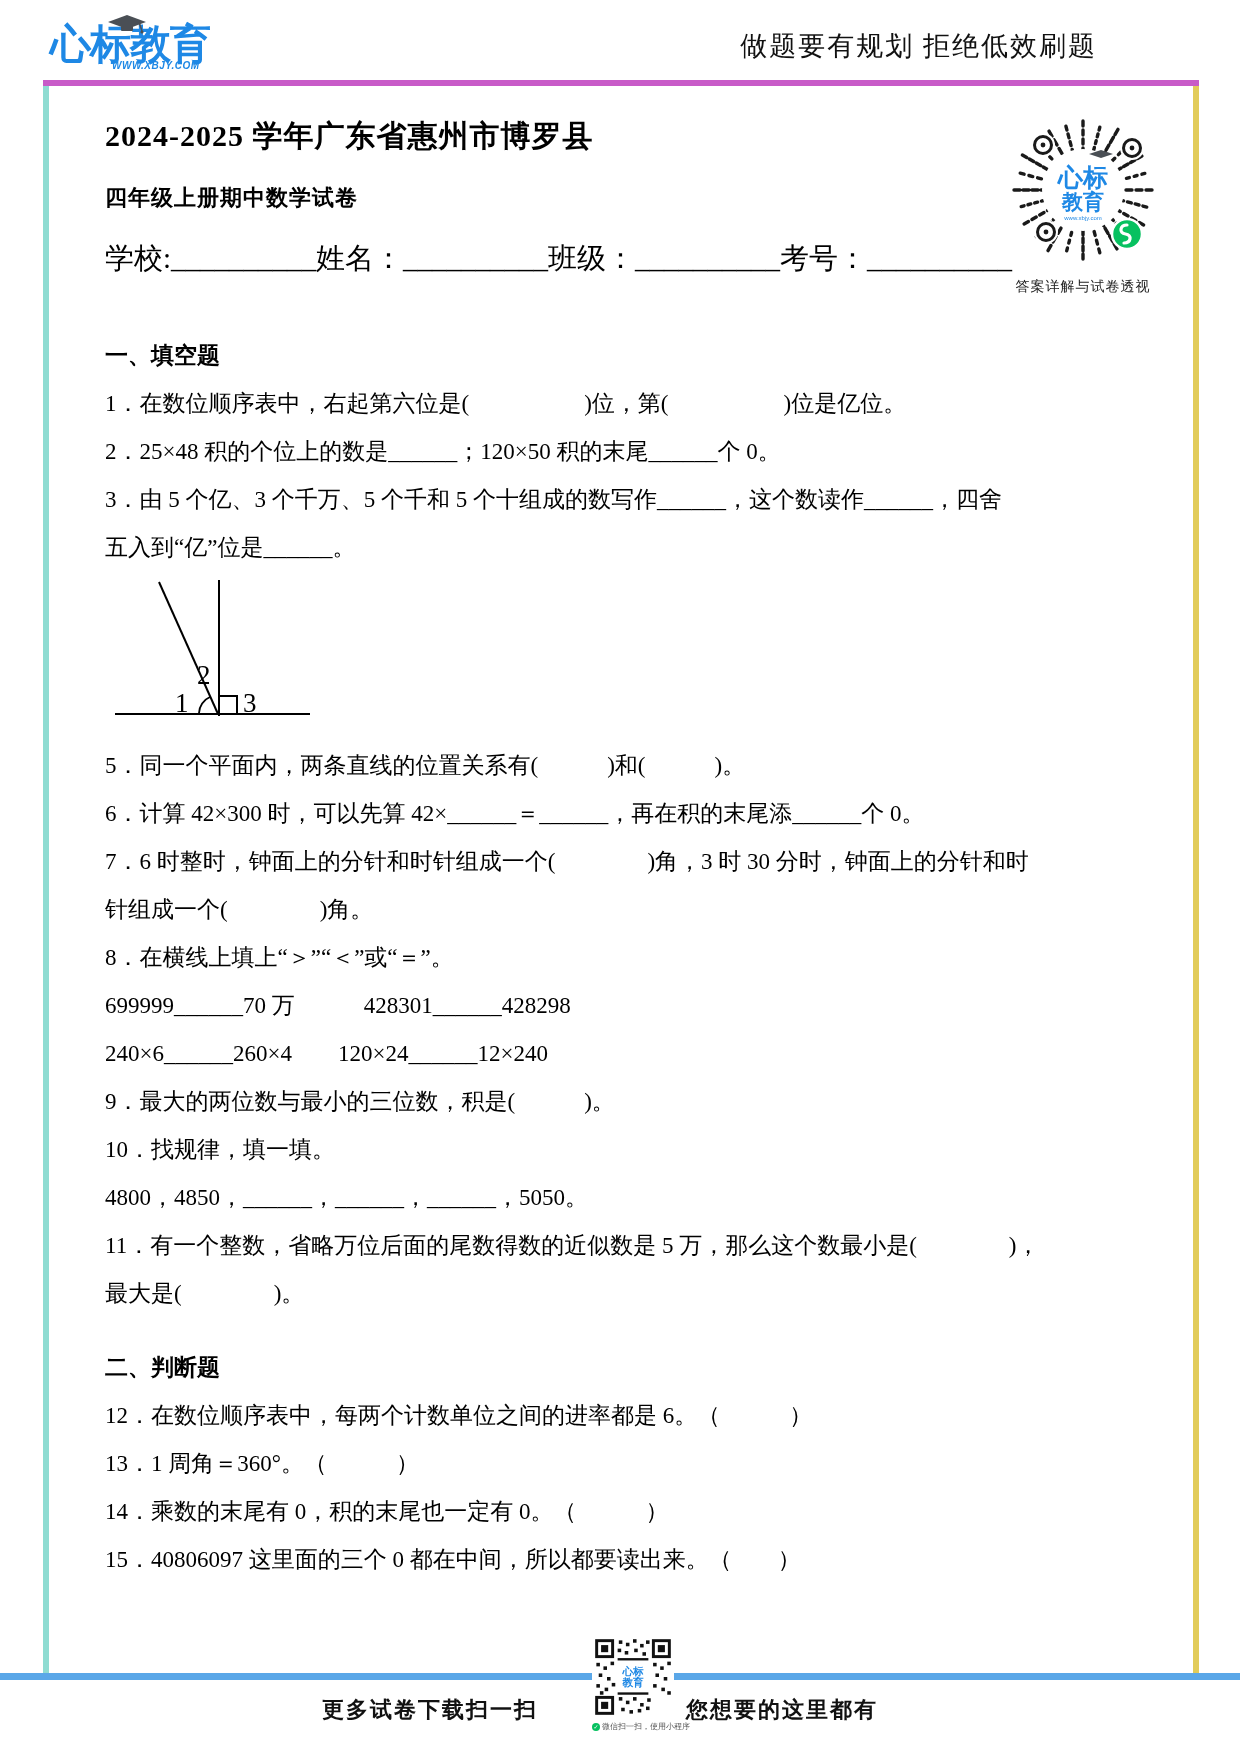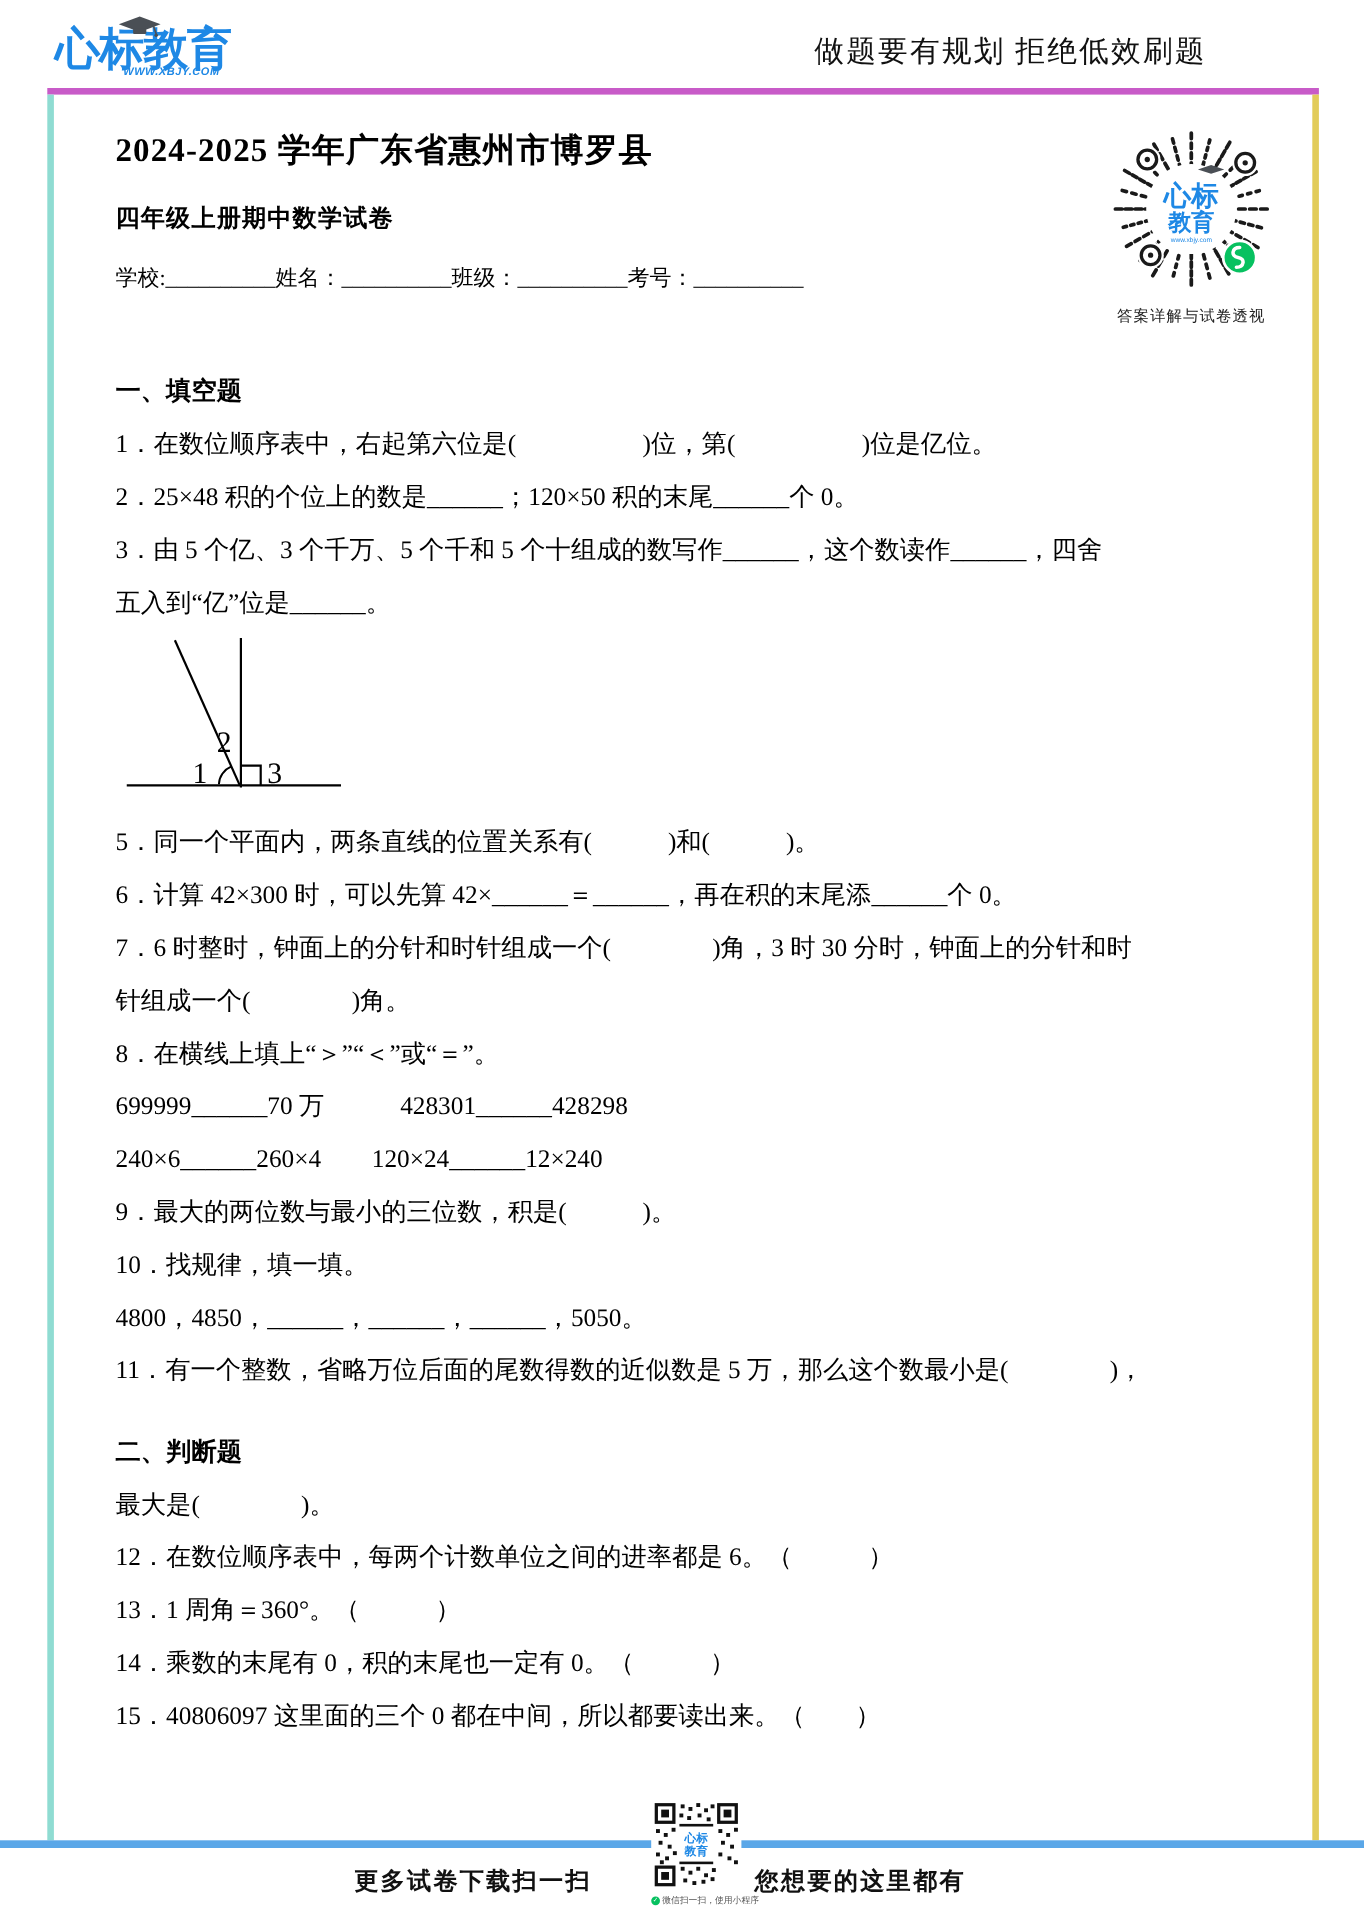--- a/index.html
+++ b/index.html
@@ -18,21 +18,21 @@
   .logo{position:absolute;left:50px;top:22px;width:200px;font-family:"Liberation Sans","DejaVu Sans",sans-serif;}
   .logo-text{font-size:41px;font-weight:bold;color:#1E88E5;letter-spacing:-1px;line-height:44px;}
   .logo-url{font-size:10px;font-style:italic;font-weight:bold;color:#1E88E5;margin-top:-6px;margin-left:62px;letter-spacing:0.5px;}
   .logo-cap{position:absolute;left:56px;top:-9px;}
   .slogan{position:absolute;right:143px;top:28px;font-size:27px;color:#111;letter-spacing:2px;text-align:right;}
 
   
   .title-wrap{position:absolute;left:105px;top:92px;width:900px;text-align:left;}
   .title-1{font-size:30px;font-weight:bold;margin-top:24px;letter-spacing:1px;}
   .title-2{font-size:22px;font-weight:bold;margin-top:26px;letter-spacing:1px;}
-  .info-row{margin-top:26px;font-size:20px;white-space:pre;}
+  .info-row{margin-top:26px;font-size:29px;white-space:pre;}
   .info-row .blank{letter-spacing:0;}
 
   
   .qr-top{position:absolute;left:1003px;top:112px;width:160px;text-align:center;}
   .qr-top-caption{font-size:14px;color:#222;margin-top:2px;letter-spacing:1px;font-family:"Liberation Sans","DejaVu Sans",sans-serif;}
 
   
   .body-wrap{position:absolute;left:105px;top:332px;width:1040px;}
   .line{font-size:23px;line-height:48px;white-space:pre-wrap;}
   .line.heading{font-weight:bold;}
@@ -150,22 +150,22 @@
   <div class="line">6．计算 42×300 时，可以先算 42×______＝______，再在积的末尾添______个 0。</div>
   <div class="line">7．6 时整时，钟面上的分针和时针组成一个(　　　　)角，3 时 30 分时，钟面上的分针和时</div>
   <div class="line">针组成一个(　　　　)角。</div>
   <div class="line">8．在横线上填上“＞”“＜”或“＝”。</div>
   <div class="line">699999______70 万　　　428301______428298</div>
   <div class="line">240×6______260×4　　120×24______12×240</div>
   <div class="line">9．最大的两位数与最小的三位数，积是(　　　)。</div>
   <div class="line">10．找规律，填一填。</div>
   <div class="line">4800，4850，______，______，______，5050。</div>
   <div class="line">11．有一个整数，省略万位后面的尾数得数的近似数是 5 万，那么这个数最小是(　　　　)，</div>
+  <div class="line">最大是(　　　　)。</div>
   <div class="line heading sp">二、判断题</div>
-  <div class="line">最大是(　　　　)。</div>
   <div class="line">12．在数位顺序表中，每两个计数单位之间的进率都是 6。（　　　）</div>
   <div class="line">13．1 周角＝360°。（　　　）</div>
   <div class="line">14．乘数的末尾有 0，积的末尾也一定有 0。（　　　）</div>
   <div class="line">15．40806097 这里面的三个 0 都在中间，所以都要读出来。（　　）</div>
 </div>
 
 <div class="footer-text footer-left">更多试卷下载扫一扫</div>
 <div class="footer-text footer-right">您想要的这里都有</div>
 <div class="footer-qr">
   <svg width="78" height="78" viewBox="0 0 66 66">

